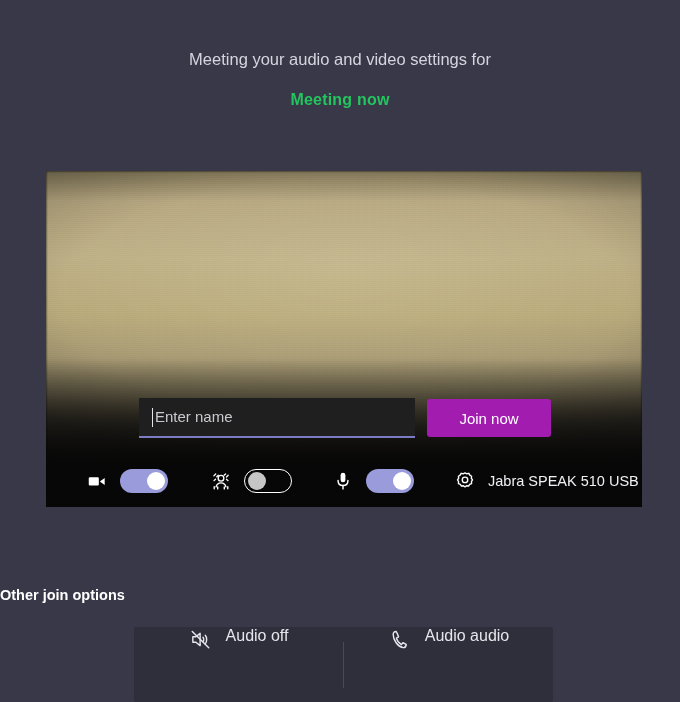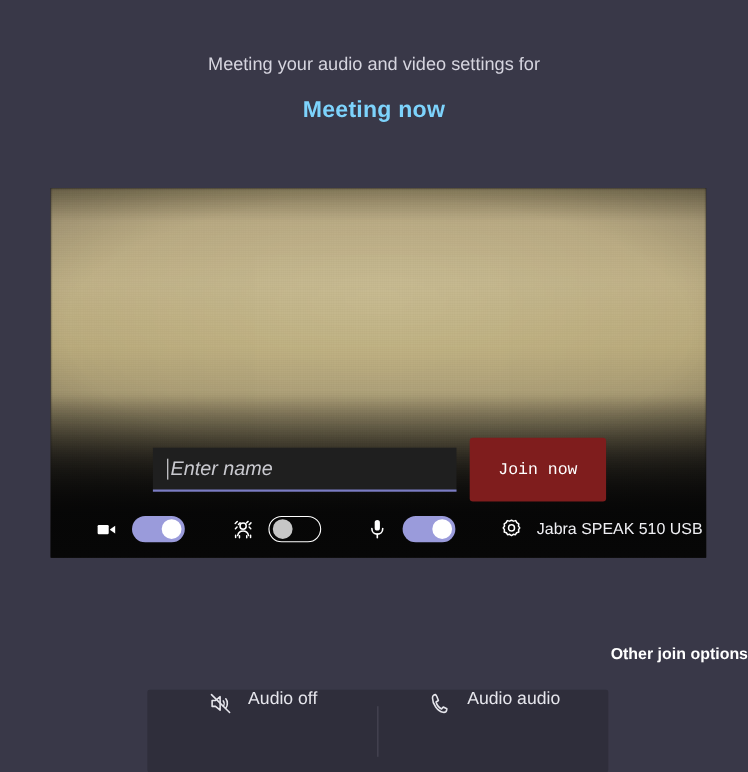--- a/index.html
+++ b/index.html
@@ -23,22 +23,22 @@
     padding-top: 48px;
     box-sizing: border-box;
   }
   .header-subtitle {
     font-size: 16.5px;
     color: #d6d5df;
     line-height: 22px;
     font-weight: 400;
   }
   .header-title {
-    font-size: 21px;
-    color: #7dd3fc;
+    font-size: 16px;
+    color: #22c55e;
     font-weight: bold;
     line-height: 28px;
     margin-top: 16px;
     letter-spacing: .2px;
   }
 
   
   .video-stage {
     position: absolute;
     left: 46px;
@@ -120,34 +120,33 @@
     align-items: center;
     padding-left: 13px;
   }
   .caret {
     width: 1px;
     height: 19px;
     background: #e3e3e8;
     margin-right: 2px;
   }
   .name-placeholder {
-    font-size: 18px;
+    font-size: 15px;
     color: #c9c9cf;
     line-height: 20px;
-    font-style: italic;
   }
   .join-button {
     width: 124px;
-    height: 58px;
-    background: #7f1d1d;
+    height: 38px;
+    background: #a21caf;
     border: none;
     border-radius: 3px;
     color: #ffffff;
     font-size: 15px;
-    font-family: Liberation Mono, monospace;
+    font-family: Liberation Sans, sans-serif;
     cursor: pointer;
     display: flex;
     align-items: center;
     justify-content: center;
   }
 
   
   .device-bar {
     position: absolute;
     left: 84px;
@@ -208,21 +207,21 @@
     margin-left: 10px;
     white-space: nowrap;
   }
 
   
   .other-title {
     position: absolute;
     top: 587px;
     left: 0;
     width: 100%;
-    text-align: right;
+    text-align: left;
     font-size: 14.5px;
     font-weight: bold;
     color: #ffffff;
   }
   .options-panel {
     position: absolute;
     left: 134px;
     top: 627px;
     width: 419px;
     height: 75px;

